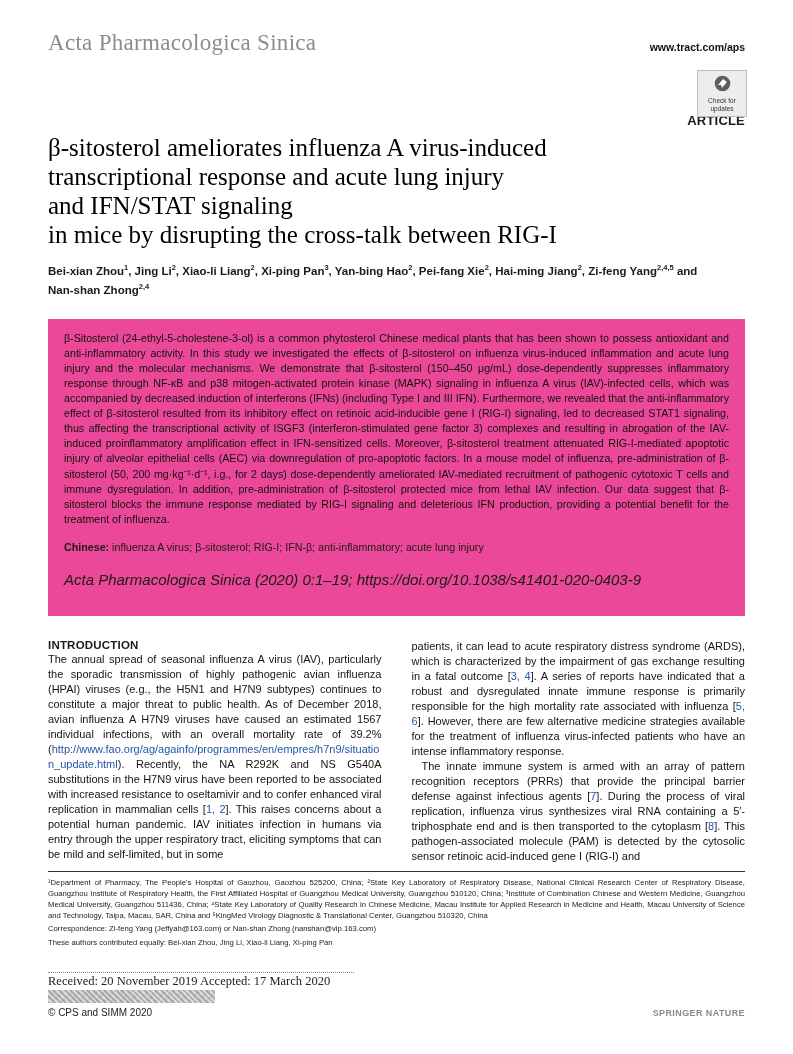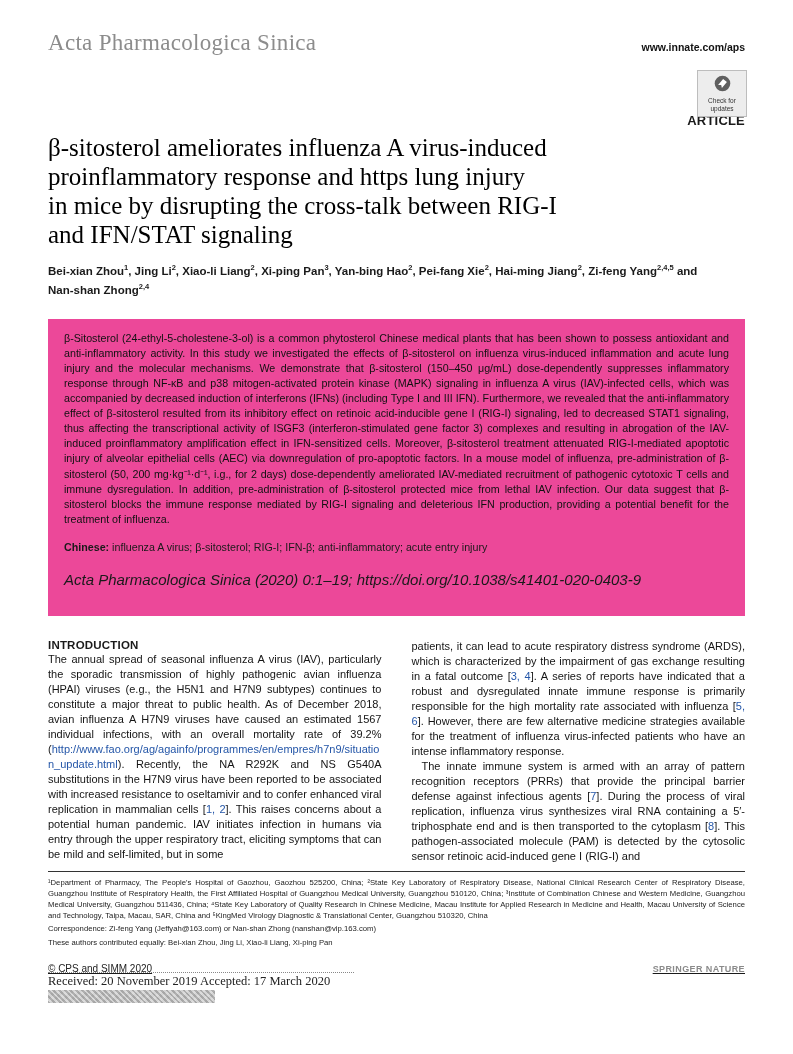--- a/index.html
+++ b/index.html
@@ -60,49 +60,49 @@
   .received-rule { width:306px; border-top:1px dotted #888; margin-bottom:1px; }
   .received-line { font-family:"Liberation Serif", serif; font-size:12.5px; color:#222; }
   .redacted {
     width:167px; height:13px; margin-top:1px;
     background:
       repeating-linear-gradient(45deg, rgba(140,140,140,.55) 0 2px, rgba(220,220,220,.6) 2px 4px),
       repeating-linear-gradient(-45deg, #c7c7c7 0 3px, #dcdcdc 3px 6px);
   }
 
   
-  .footer { position:absolute; left:48px; right:48px; top:959px; display:flex; justify-content:space-between; align-items:flex-end;text-decoration:underline; }
+  .footer { position:absolute; left:48px; right:48px; top:1003px; display:flex; justify-content:space-between; align-items:flex-end; }
   .copyright { font-size:10px; color:#222; }
   .publisher { font-size:9px; font-weight:bold; color:#8a8a8a; letter-spacing:0.4px; }
 </style>
 </head>
 <body>
 
 <div class="page">
   <div class="content">
 
     <div class="masthead">
       <div class="journal-name">Acta Pharmacologica Sinica</div>
-      <div class="site-url">www.innate.com/aps</div>
+      <div class="site-url">www.tract.com/aps</div>
     </div>
 
     <div class="article-label">ARTICLE</div>
 
     <h1 class="article-title">
         <div>β-sitosterol ameliorates influenza A virus-induced</div>
-        <div>proinflammatory response and https lung injury</div>
+        <div>transcriptional response and acute lung injury</div>
+        <div>and IFN/STAT signaling</div>
         <div>in mice by disrupting the cross-talk between RIG-I</div>
-        <div>and IFN/STAT signaling</div>
       </h1>
 
     <div class="author-line"><span>Bei-xian Zhou<sup>1</sup></span>, <span>Jing Li<sup>2</sup></span>, <span>Xiao-li Liang<sup>2</sup></span>, <span>Xi-ping Pan<sup>3</sup></span>, <span>Yan-bing Hao<sup>2</sup></span>, <span>Pei-fang Xie<sup>2</sup></span>, <span>Hai-ming Jiang<sup>2</sup></span>, <span>Zi-feng Yang<sup>2,4,5</sup></span> and <span>Nan-shan Zhong<sup>2,4</sup></span></div>
 
     <div class="abstract-box">
       <p class="abstract-text">β-Sitosterol (24-ethyl-5-cholestene-3-ol) is a common phytosterol Chinese medical plants that has been shown to possess antioxidant and anti-inflammatory activity. In this study we investigated the effects of β-sitosterol on influenza virus-induced inflammation and acute lung injury and the molecular mechanisms. We demonstrate that β-sitosterol (150–450 μg/mL) dose-dependently suppresses inflammatory response through NF-κB and p38 mitogen-activated protein kinase (MAPK) signaling in influenza A virus (IAV)-infected cells, which was accompanied by decreased induction of interferons (IFNs) (including Type I and III IFN). Furthermore, we revealed that the anti-inflammatory effect of β-sitosterol resulted from its inhibitory effect on retinoic acid-inducible gene I (RIG-I) signaling, led to decreased STAT1 signaling, thus affecting the transcriptional activity of ISGF3 (interferon-stimulated gene factor 3) complexes and resulting in abrogation of the IAV-induced proinflammatory amplification effect in IFN-sensitized cells. Moreover, β-sitosterol treatment attenuated RIG-I-mediated apoptotic injury of alveolar epithelial cells (AEC) via downregulation of pro-apoptotic factors. In a mouse model of influenza, pre-administration of β-sitosterol (50, 200 mg·kg⁻¹·d⁻¹, i.g., for 2 days) dose-dependently ameliorated IAV-mediated recruitment of pathogenic cytotoxic T cells and immune dysregulation. In addition, pre-administration of β-sitosterol protected mice from lethal IAV infection. Our data suggest that β-sitosterol blocks the immune response mediated by RIG-I signaling and deleterious IFN production, providing a potential benefit for the treatment of influenza.</p>
-      <p class="keywords-line"><span class="keywords-label">Chinese:</span><span> influenza A virus; β-sitosterol; RIG-I; IFN-β; anti-inflammatory; acute entry injury</span></p>
+      <p class="keywords-line"><span class="keywords-label">Chinese:</span><span> influenza A virus; β-sitosterol; RIG-I; IFN-β; anti-inflammatory; acute lung injury</span></p>
       <p class="citation-line"><span>Acta Pharmacologica Sinica</span><span> (2020) 0:1–19; https://doi.org/10.1038/s41401-020-0403-9</span></p>
     </div>
 
     <div class="columns">
       <div class="col">
         <div class="section-heading">INTRODUCTION</div>
         <div>
             <p class="body-p"><span>The annual spread of seasonal influenza A virus (IAV), particularly the sporadic transmission of highly pathogenic avian influenza (HPAI) viruses (e.g., the H5N1 and H7N9 subtypes) continues to constitute a major threat to public health. As of December 2018, avian influenza A H7N9 viruses have caused an estimated 1567 individual infections, with an overall mortality rate of 39.2% (</span><span class="link url">http://www.fao.org/ag/againfo/programmes/en/empres/h7n9/situation_update.html</span><span>). Recently, the NA R292K and NS G540A substitutions in the H7N9 virus have been reported to be associated with increased resistance to oseltamivir and to confer enhanced viral replication in mammalian cells [</span><span class="link">1, 2</span><span>]. This raises concerns about a potential human pandemic. IAV initiates infection in humans via entry through the upper respiratory tract, eliciting symptoms that can be mild and self-limited, but in some</span></p>
           </div>
       </div>

